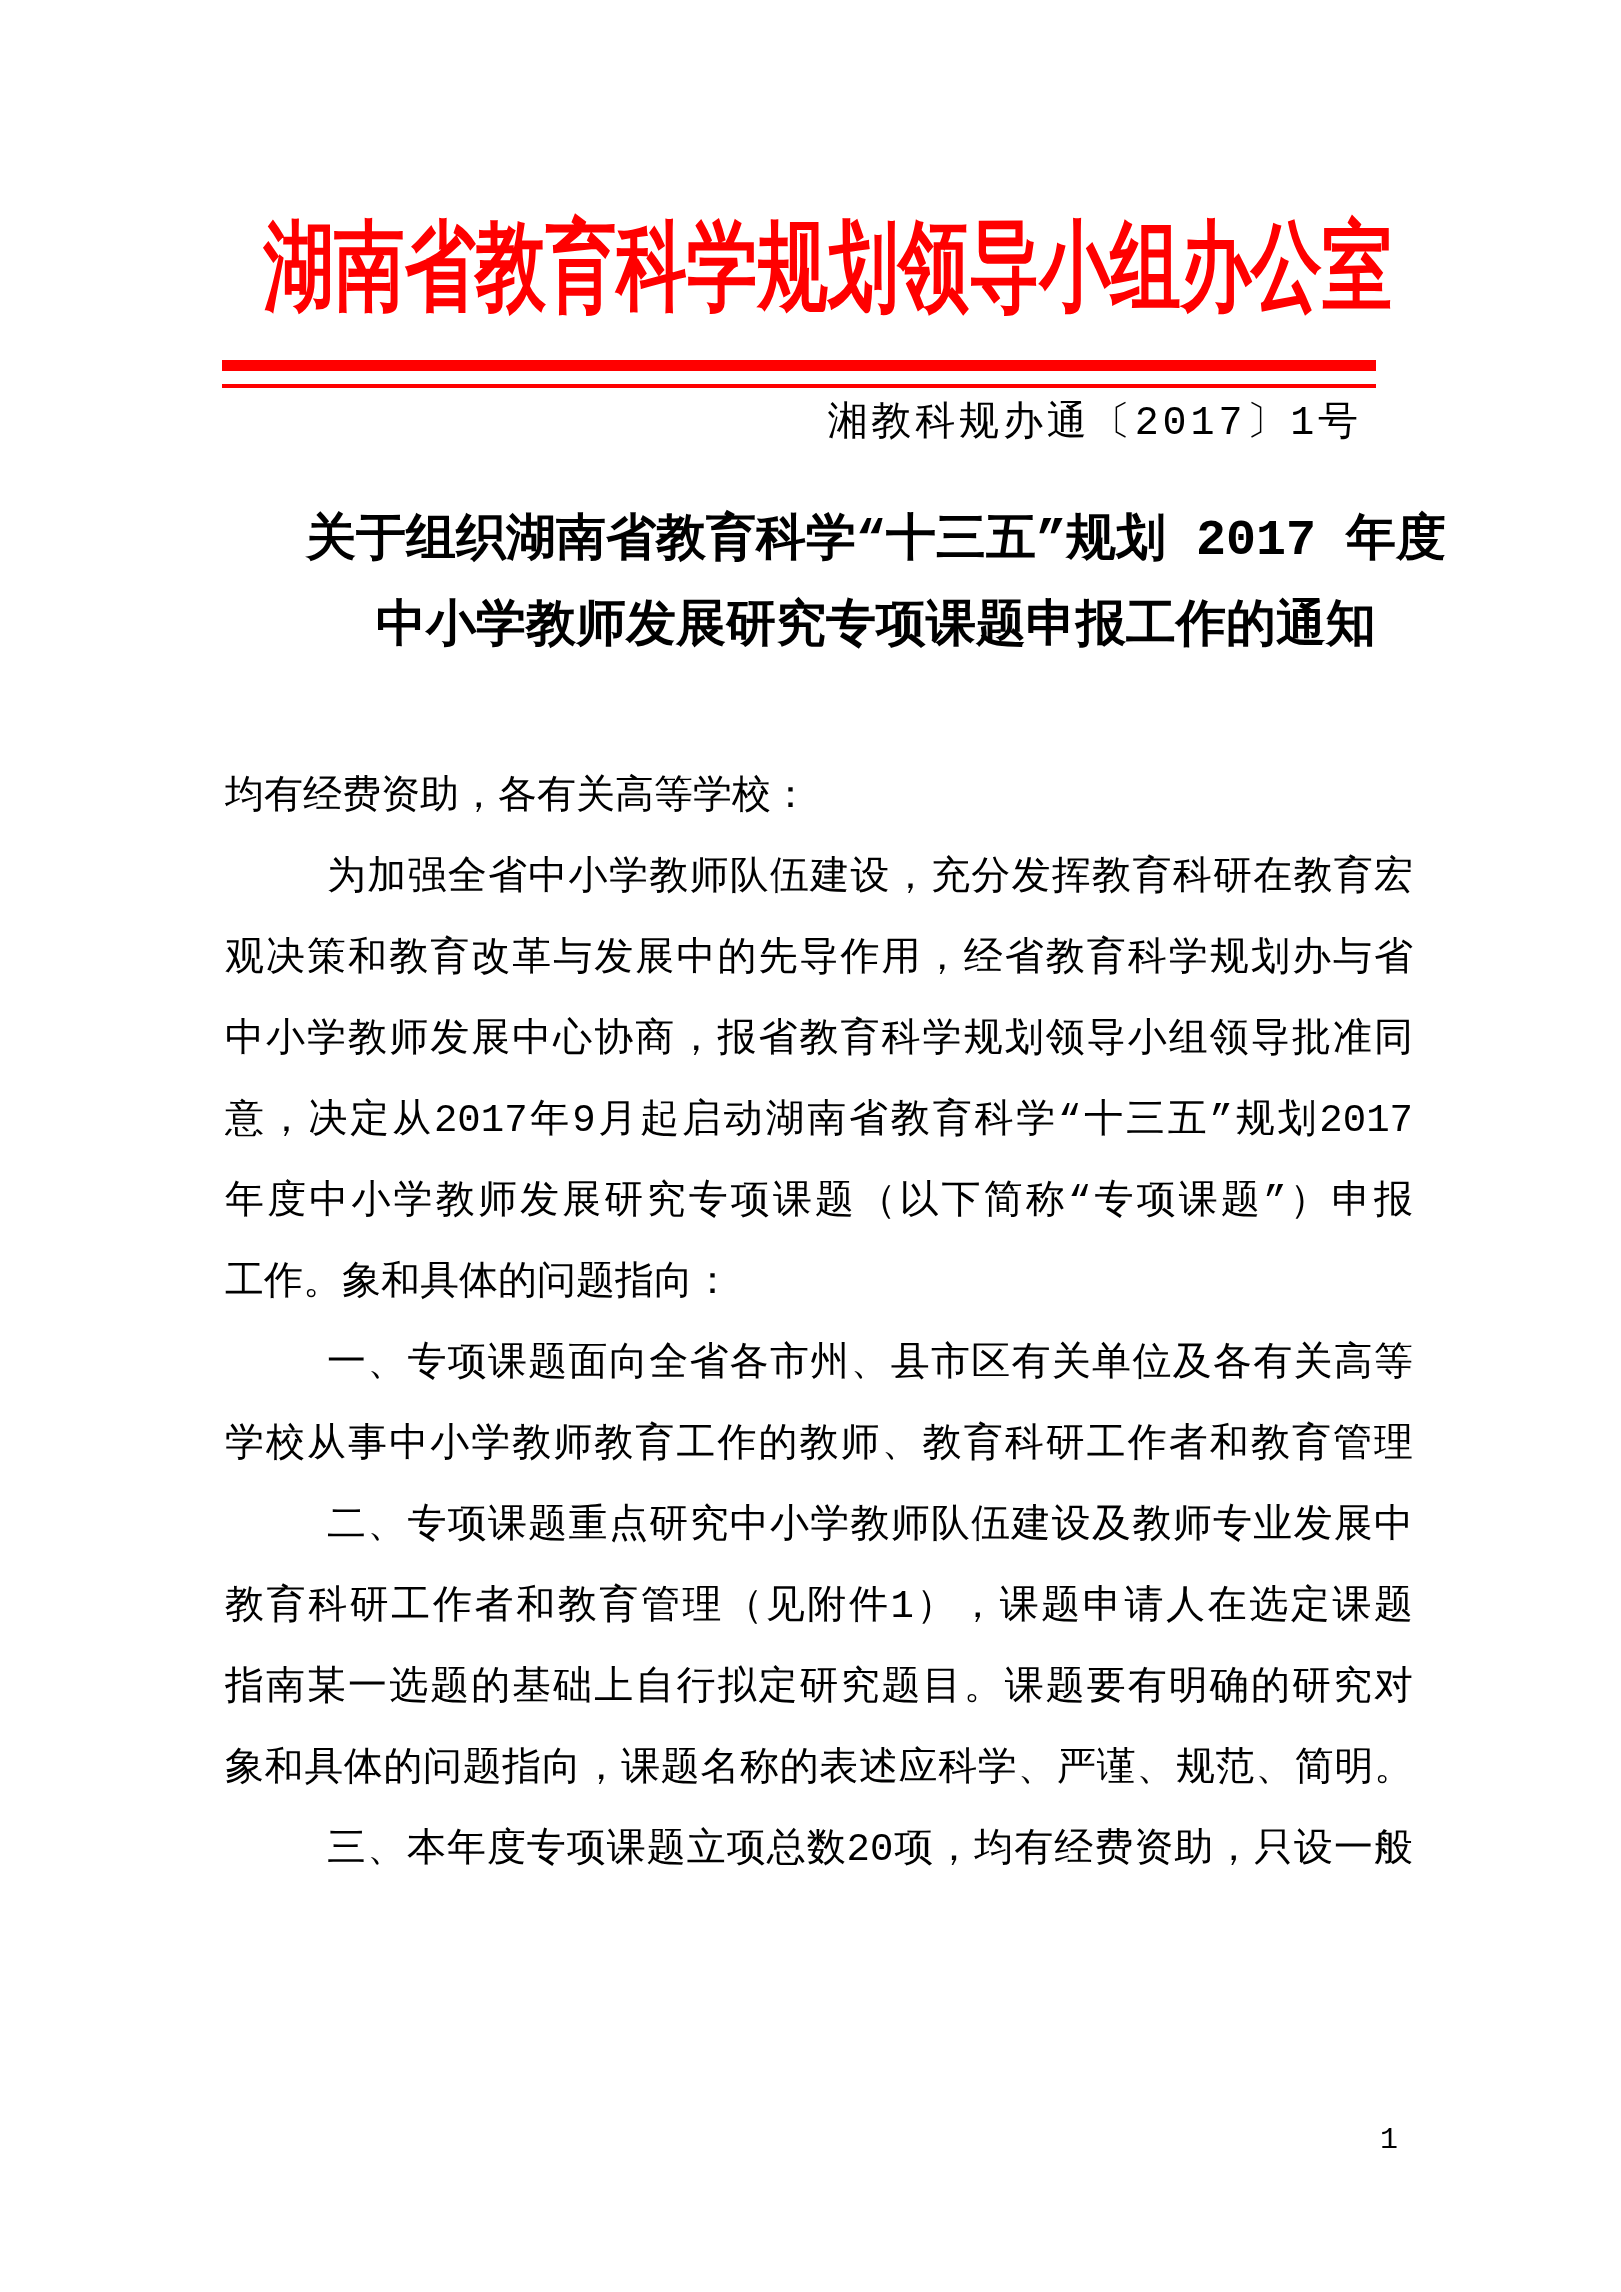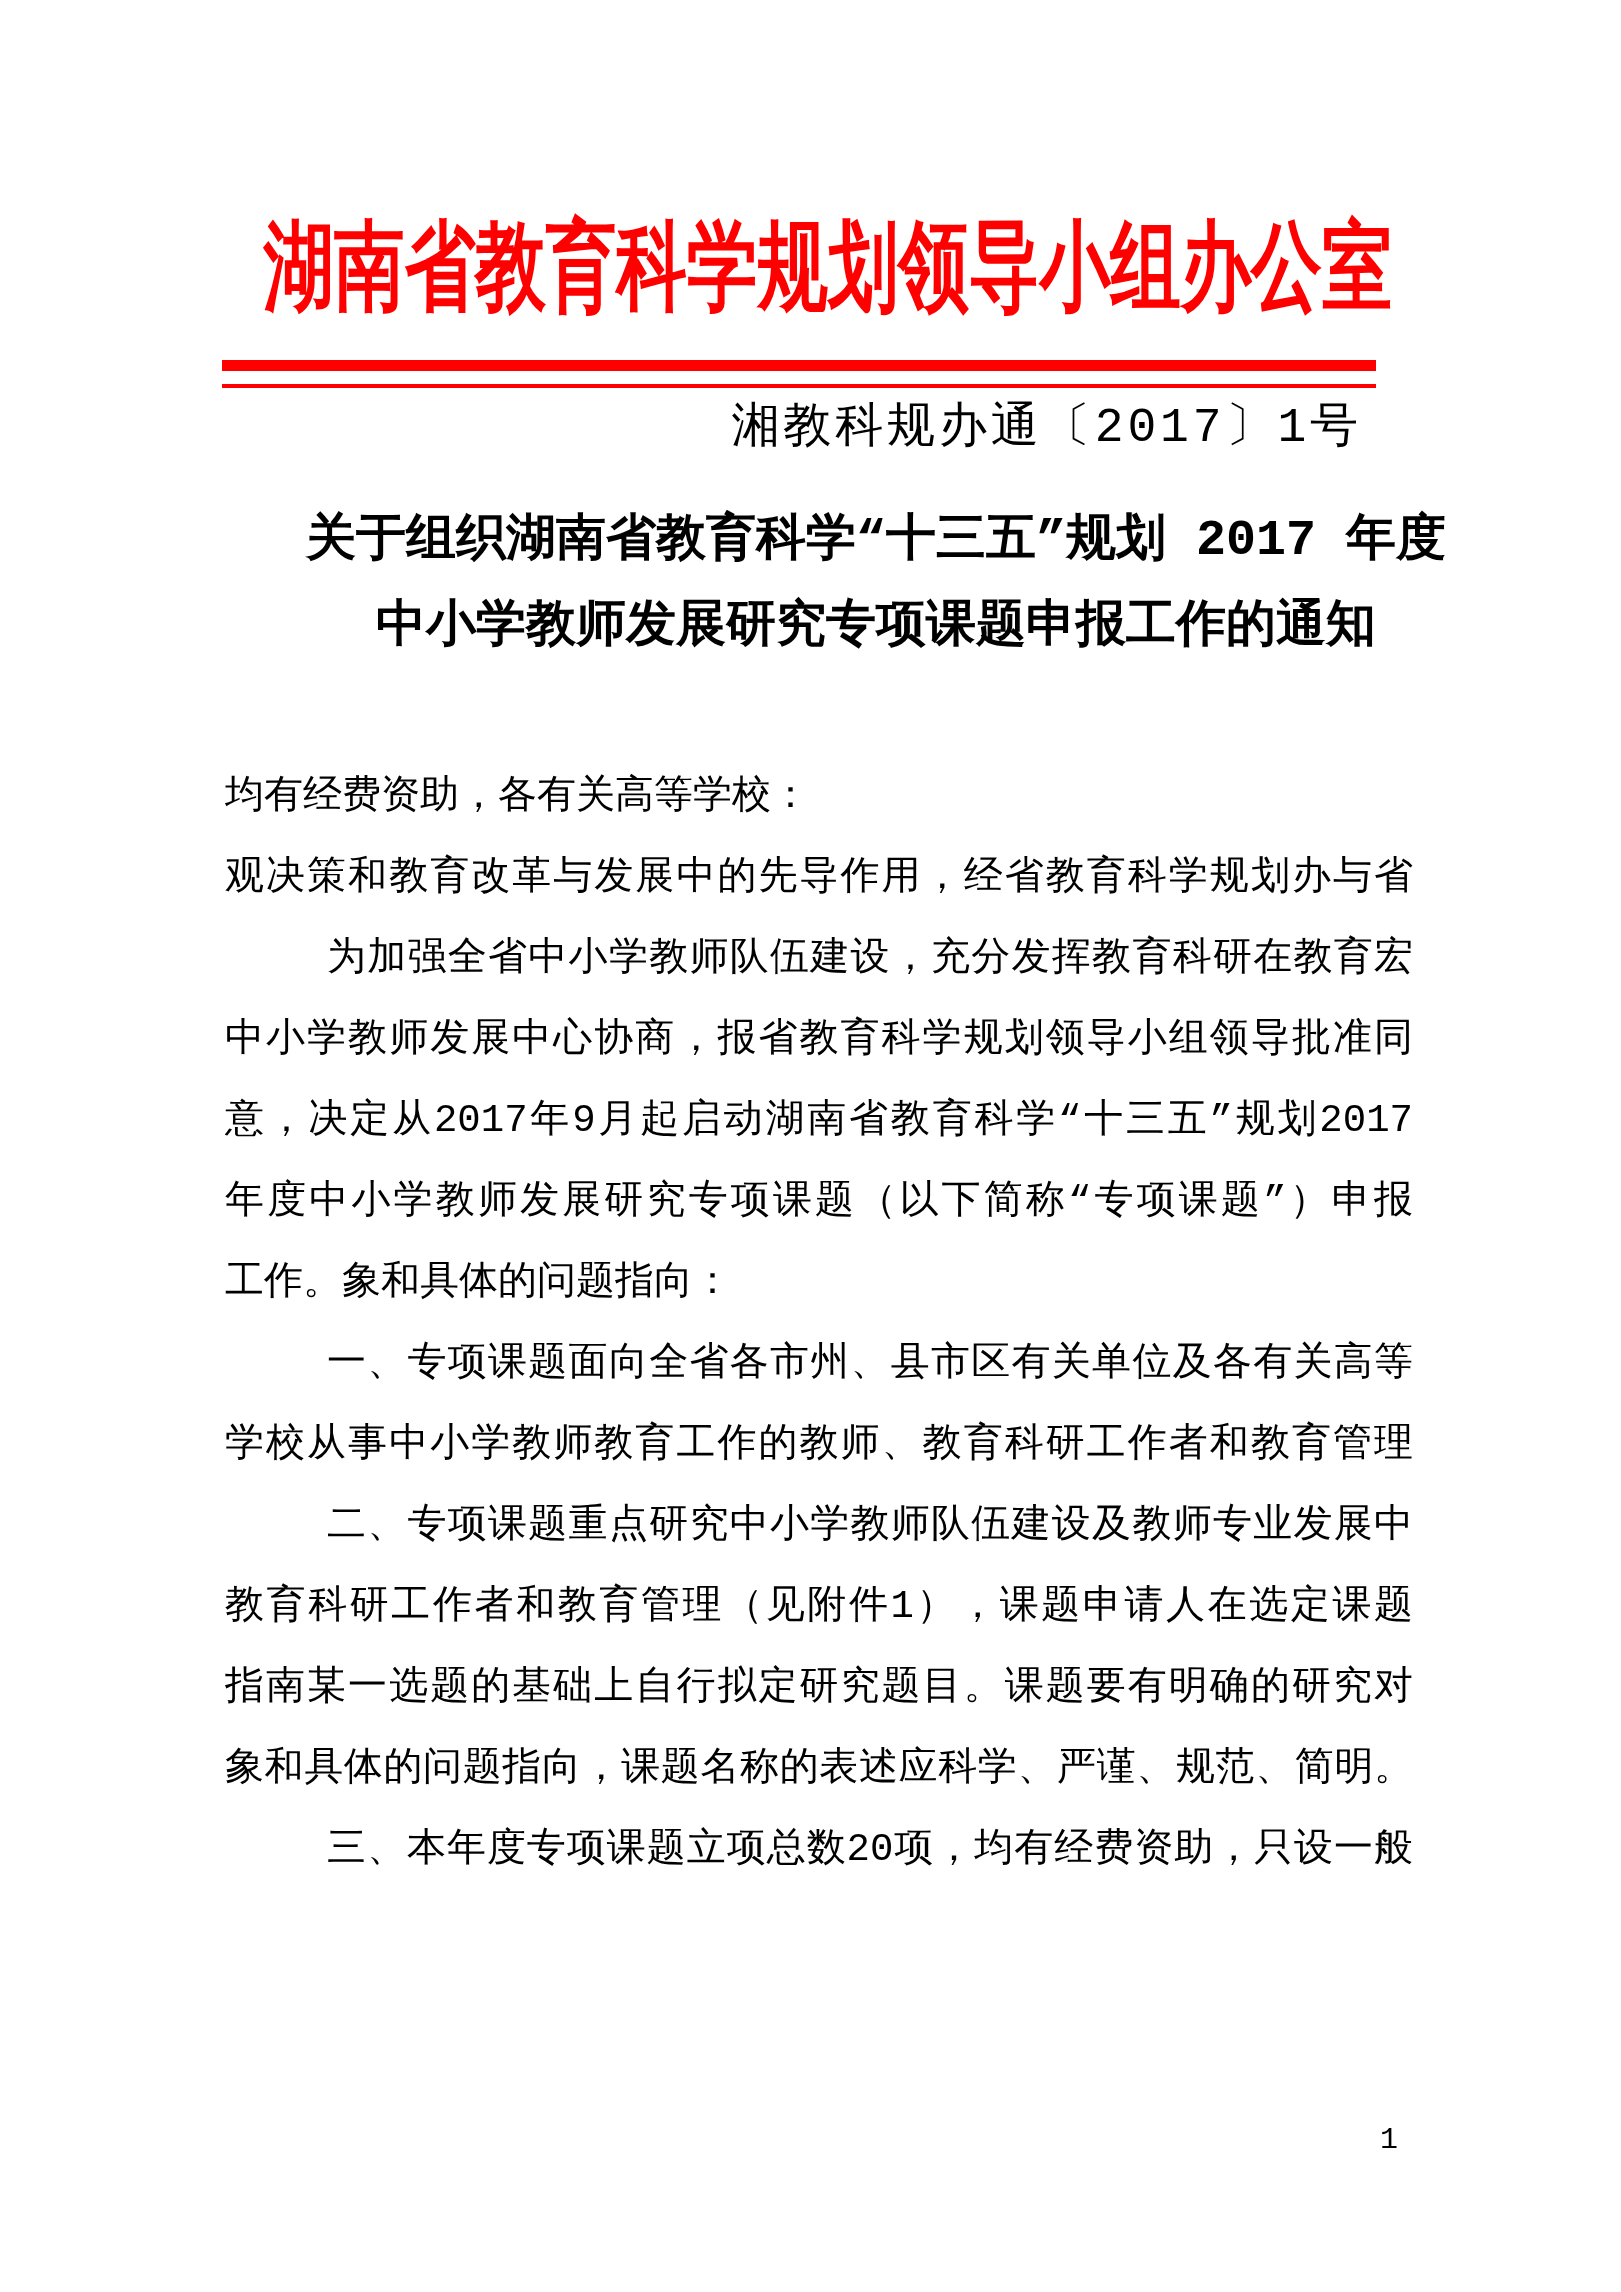--- a/index.html
+++ b/index.html
@@ -50,21 +50,21 @@
     width: 1154px;
     height: 3.9px;
     background: #ff0000;
   }
 
   
   .doc-number {
     position: absolute;
     top: 393px;
     right: 294px;
-    font-size: 48px;
+    font-size: 40px;
     letter-spacing: 3.9px;
     white-space: nowrap;
   }
 
   
   .notice-title {
     position: absolute;
     top: 498px;
     left: 0;
     width: 100%;
@@ -116,22 +116,22 @@
 
   <div class="doc-number">湘教科规办通〔2017〕1号</div>
 
   <div class="notice-title">
     <div>关于组织湖南省教育科学“十三五”规划 2017 年度</div>
     <div>中小学教师发展研究专项课题申报工作的通知</div>
   </div>
 
   <div class="body-text">
     <div class="bline">均有经费资助，各有关高等学校：</div>
+    <div class="bline indent fill">为加强全省中小学教师队伍建设，充分发挥教育科研在教育宏</div>
     <div class="bline fill">观决策和教育改革与发展中的先导作用，经省教育科学规划办与省</div>
-    <div class="bline indent fill">为加强全省中小学教师队伍建设，充分发挥教育科研在教育宏</div>
     <div class="bline fill">中小学教师发展中心协商，报省教育科学规划领导小组领导批准同</div>
     <div class="bline fill">意，决定从2017年9月起启动湖南省教育科学“十三五”规划2017</div>
     <div class="bline fill">年度中小学教师发展研究专项课题（以下简称“专项课题”）申报</div>
     <div class="bline">工作。象和具体的问题指向：</div>
     <div class="bline indent fill">一、专项课题面向全省各市州、县市区有关单位及各有关高等</div>
     <div class="bline fill">学校从事中小学教师教育工作的教师、教育科研工作者和教育管理</div>
     <div class="bline indent fill">二、专项课题重点研究中小学教师队伍建设及教师专业发展中</div>
     <div class="bline fill">教育科研工作者和教育管理（见附件1），课题申请人在选定课题</div>
     <div class="bline fill">指南某一选题的基础上自行拟定研究题目。课题要有明确的研究对</div>
     <div class="bline fill">象和具体的问题指向，课题名称的表述应科学、严谨、规范、简明。</div>

